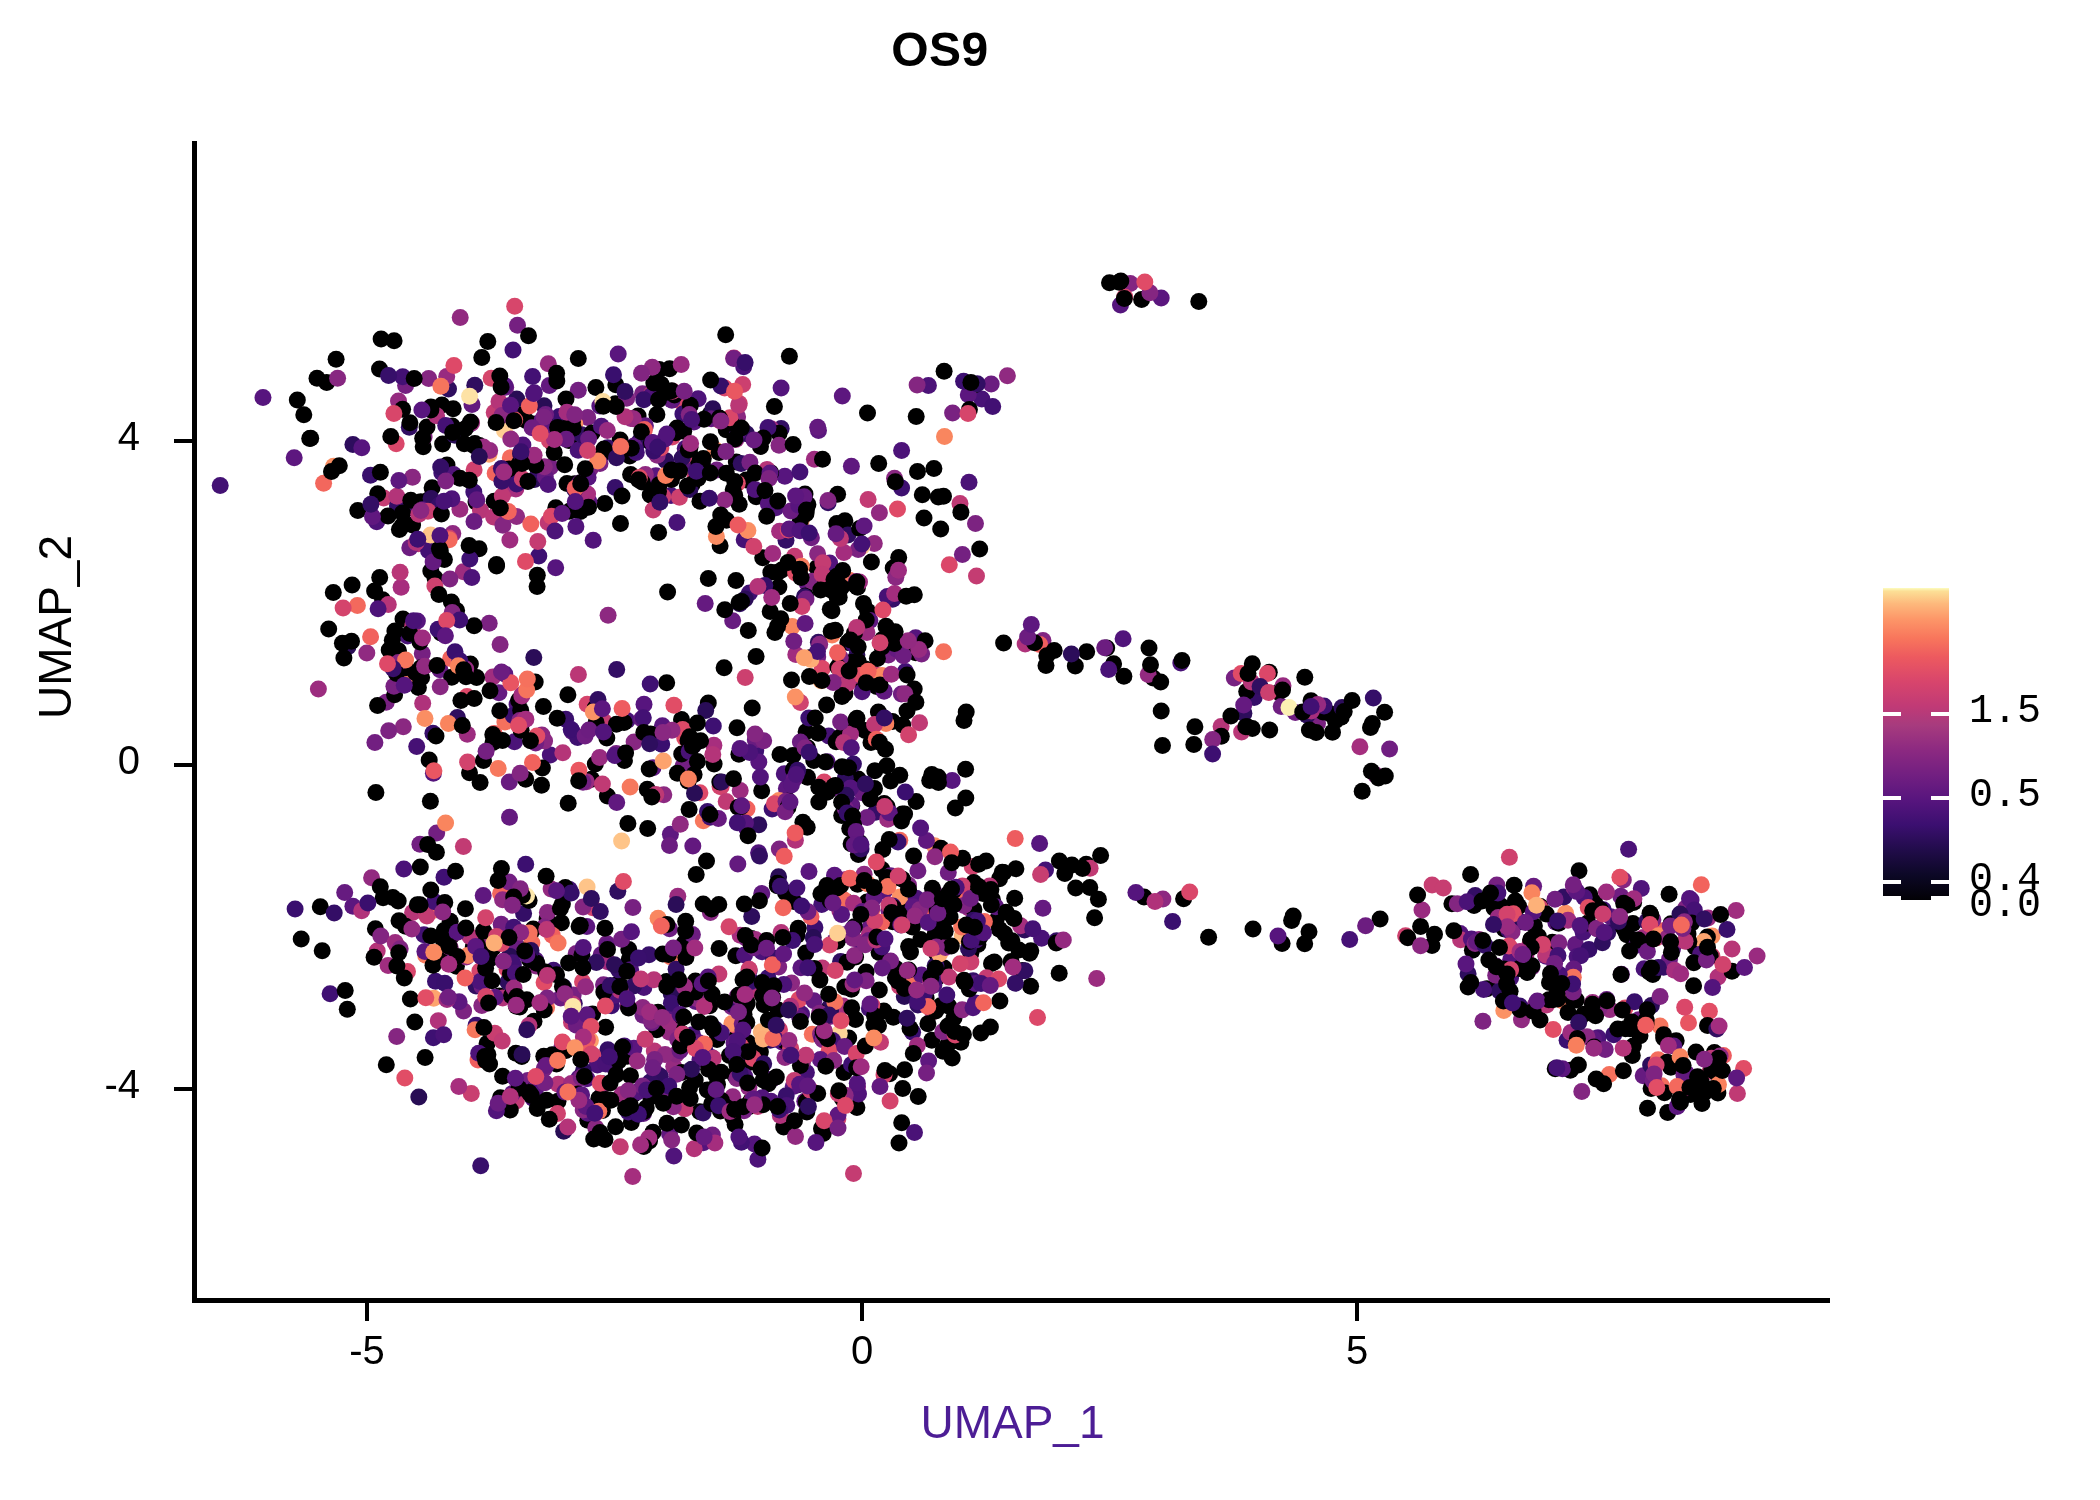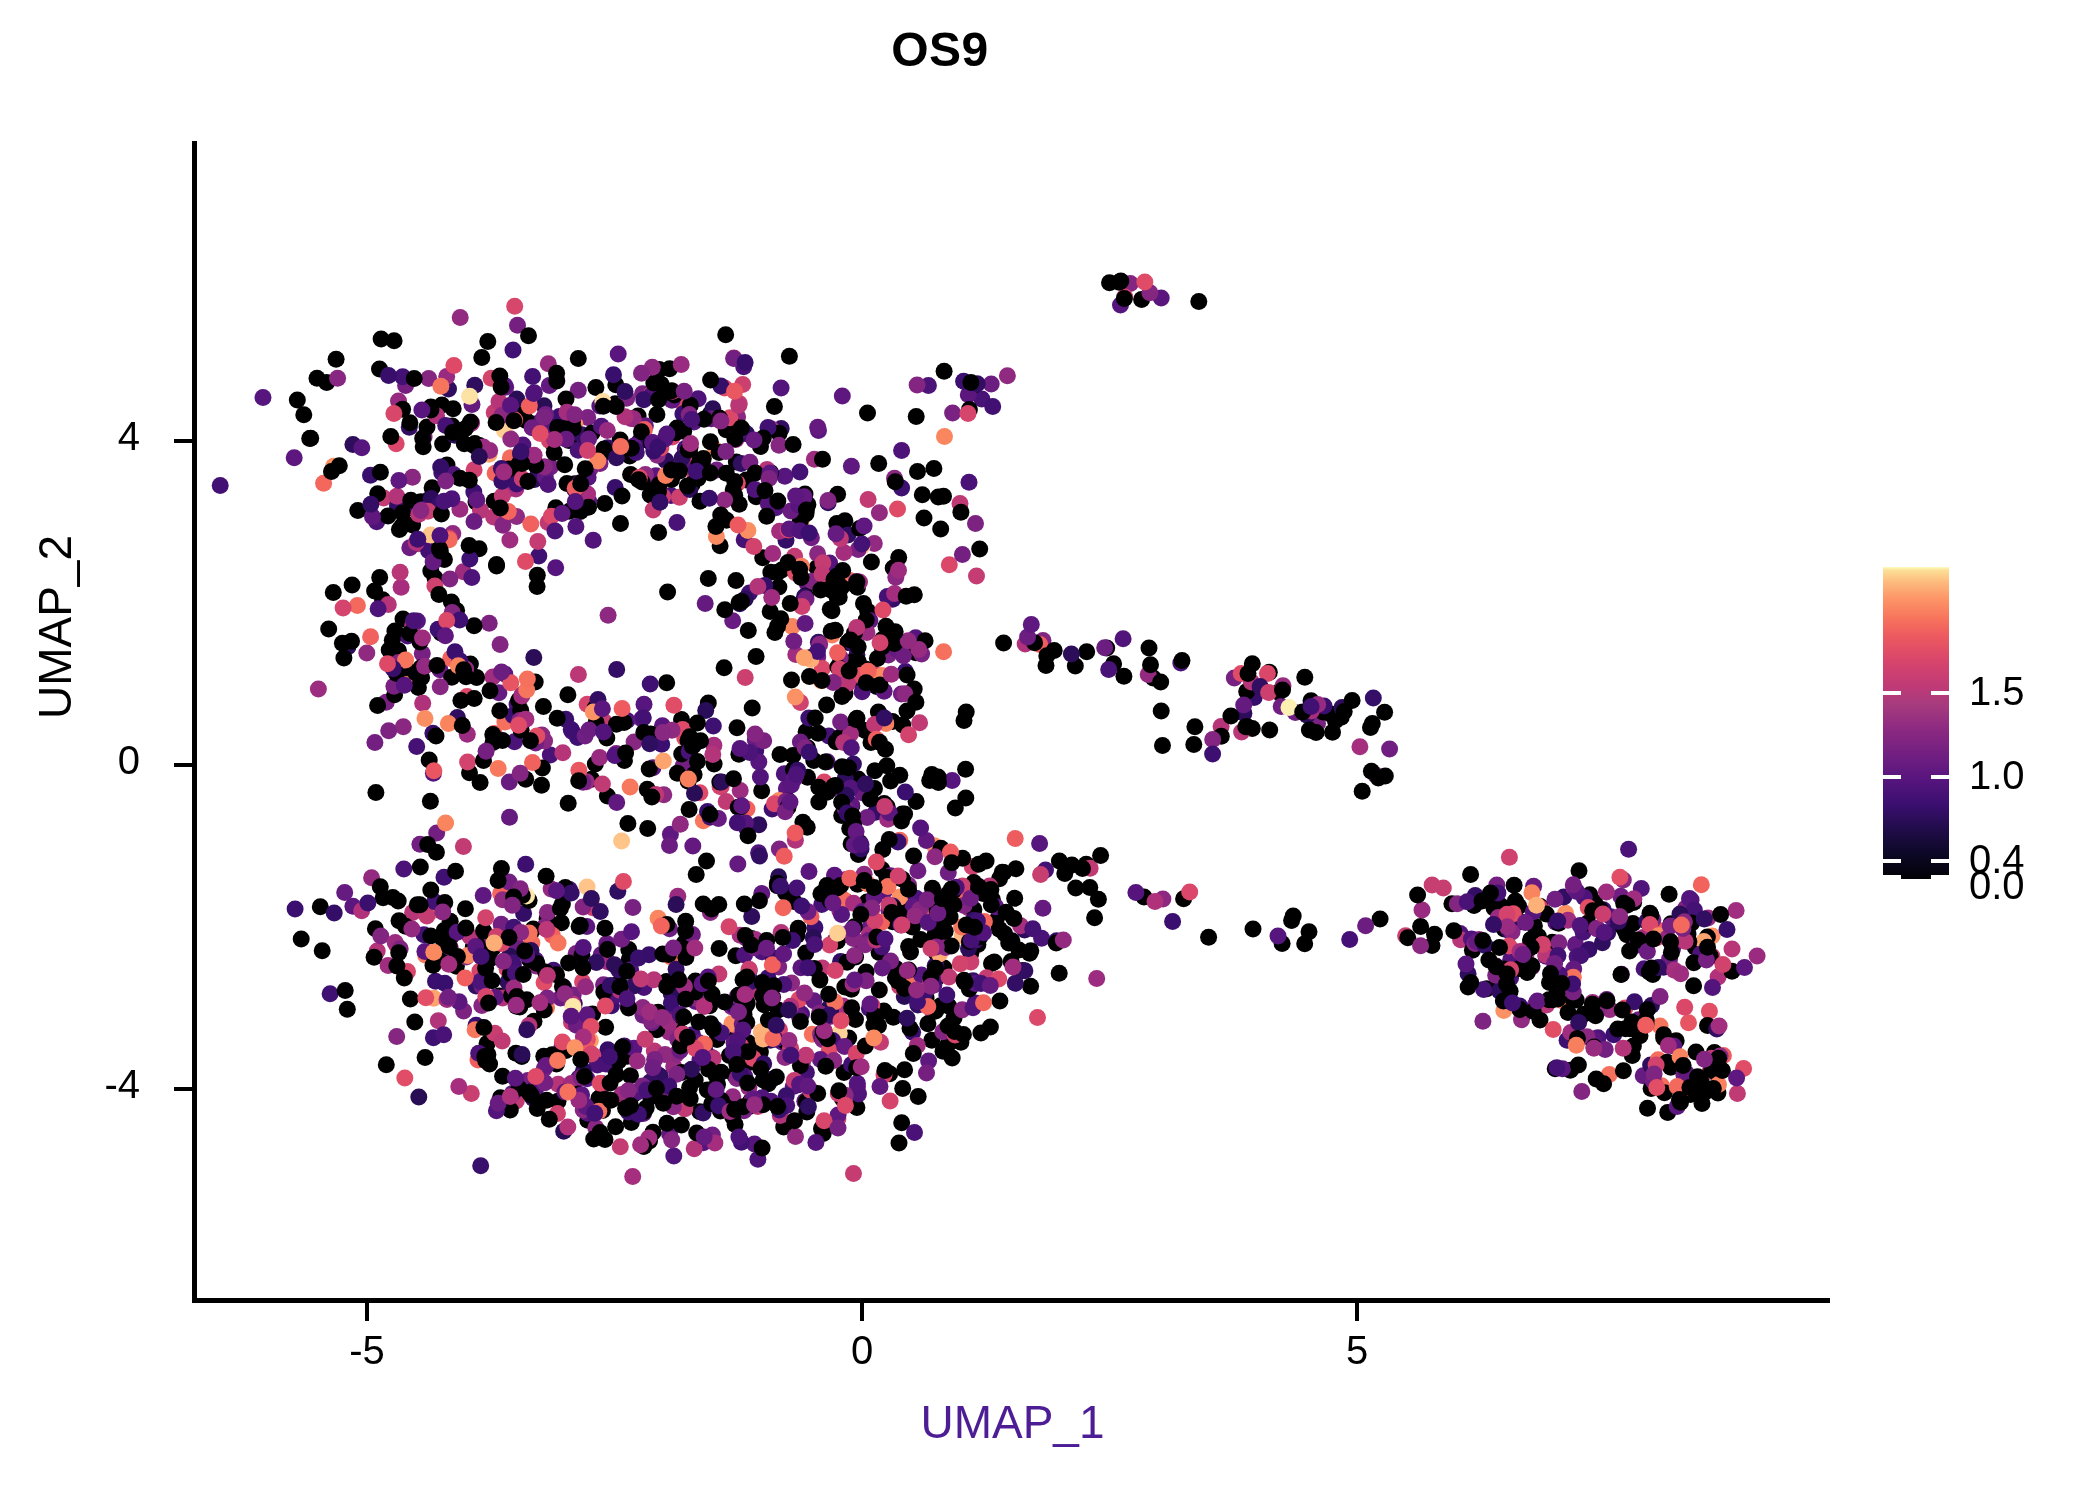--- a/index.html
+++ b/index.html
@@ -29,21 +29,21 @@
     position:absolute; left:-205px; top:600px; width:520px;
     transform:rotate(-90deg); transform-origin:50% 50%;
     text-align:center; font-size:46px; color:#000;
   }
   #x-axis-title{
     position:absolute; left:195px; top:1395px; width:1635px;
     text-align:center; font-size:46px; color:#4c1d95;
   }
 
   
-  #legend{position:absolute; left:1883px; top:567px; width:210px; height:312px;}
+  #legend{position:absolute; left:1883px; top:588px; width:210px; height:312px;font-family:Liberation Mono, monospace;}
   #colorbar{
     position:absolute; left:0; top:0; width:66px; height:312px;
     background:linear-gradient(to top,
       #000004 0%, #07071d 6%, #160f3b 13%, #29115a 20%, #40116b 27%,
       #57157e 34%, #6e1e81 41%, #862681 48%, #9f2f7f 55%,
       #b73779 62%, #ce4071 69%, #e25163 76%, #f06b5b 82%,
       #f8875d 88%, #fca50a00 0%);
   }
   #colorbar-inner{
     position:absolute; left:0; top:0; width:66px; height:312px;
@@ -2805,18 +2805,18 @@
       <div class="cb-tick left" style="top:124px;"></div>
       <div class="cb-tick right" style="top:124px;"></div>
       <div class="cb-tick left" style="top:208px;"></div>
       <div class="cb-tick right" style="top:208px;"></div>
       <div class="cb-tick left" style="top:292px;"></div>
       <div class="cb-tick right" style="top:292px;"></div>
       <div class="cb-tick left" style="top:308px;"></div>
       <div class="cb-tick right" style="top:308px;"></div>
     </div>
     <div class="legend-label" style="top:104px;">1.5</div>
-    <div class="legend-label" style="top:188px;">1.0</div>
+    <div class="legend-label" style="top:188px;">0.5</div>
     <div class="legend-label" style="top:272px;">0.4</div>
     <div class="legend-label" style="top:290px;margin-top:8px;">0.0</div>
   </div>
 
 </div>
 
 </body></html>

